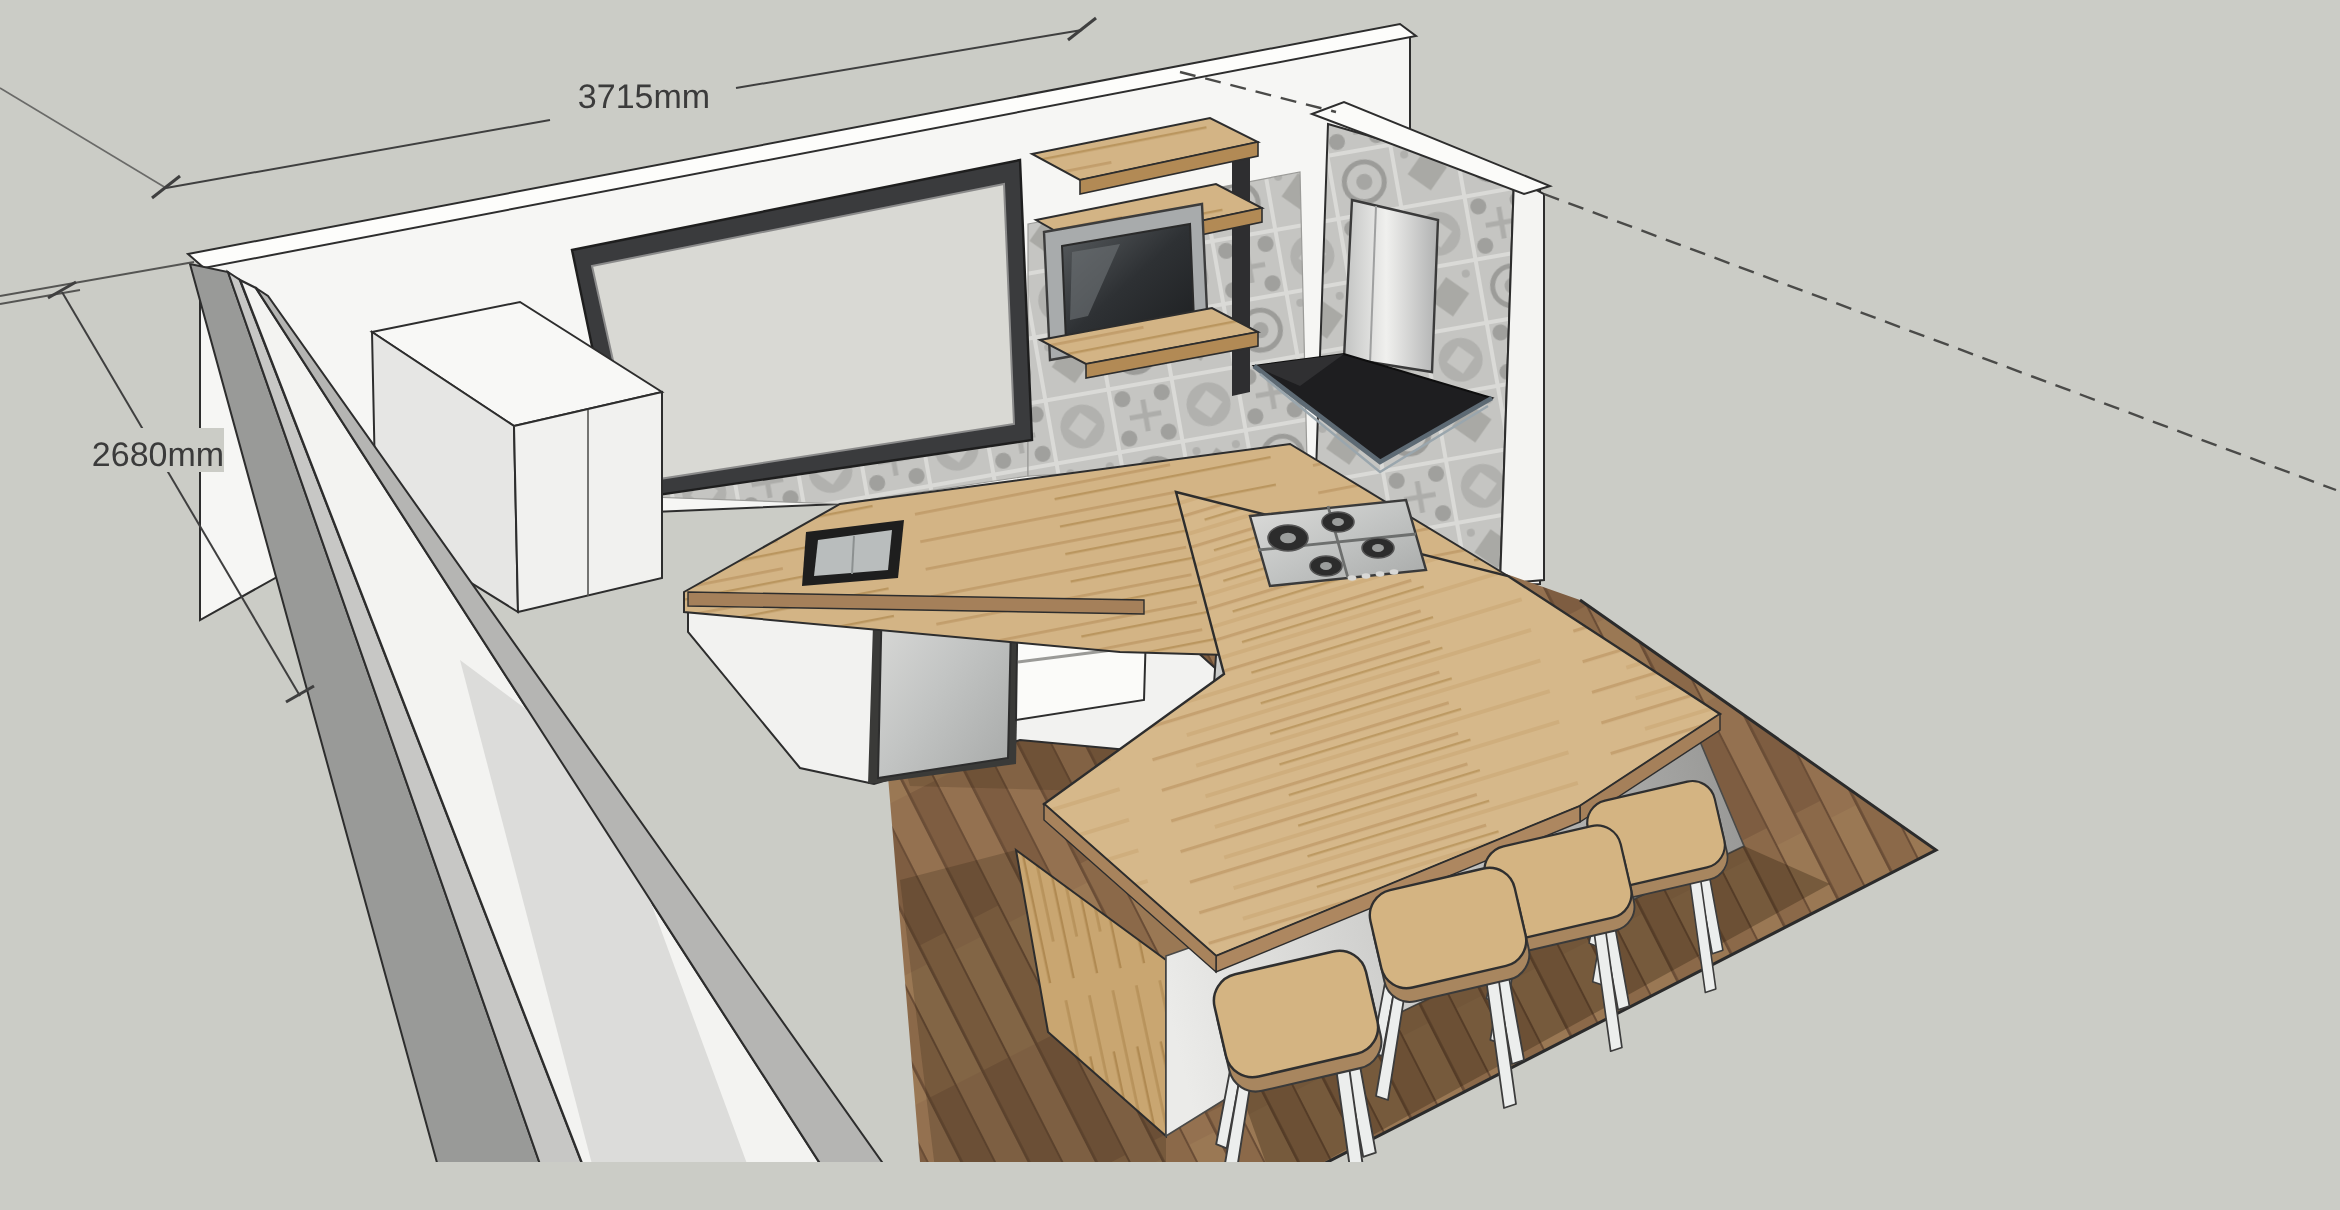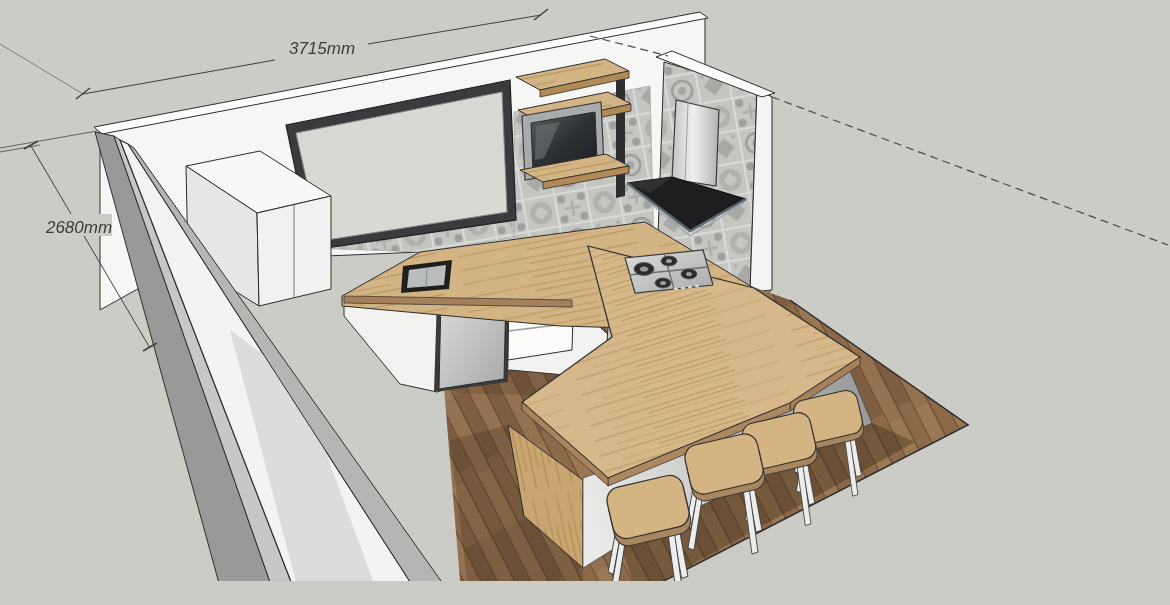--- a/index.html
+++ b/index.html
@@ -1,16 +1,16 @@
 <!DOCTYPE html>
 <html><head>
 <meta charset="utf-8">
 <style>
   html,body{margin:0;padding:0;background:#cbccc6;}
-  #stage{width:1170px;height:581px;position:relative;overflow:hidden;font-family:"Liberation Sans",sans-serif;font-style:italic;}
+  #stage{width:1170px;height:581px;position:relative;overflow:hidden;font-family:"Liberation Sans",sans-serif;}
   svg{display:block;}
   text.dim{font-family:"Liberation Sans",sans-serif;font-size:17px;fill:#3b3b3b;}
 </style>
 </head>
 <body>
 
 <div id="stage">
 <svg width="1170" height="605" viewBox="0 0 1170 605" xmlns="http://www.w3.org/2000/svg">
   <defs>
     <pattern id="floorP" width="30" height="140" patternUnits="userSpaceOnUse" patternTransform="rotate(-27)">

